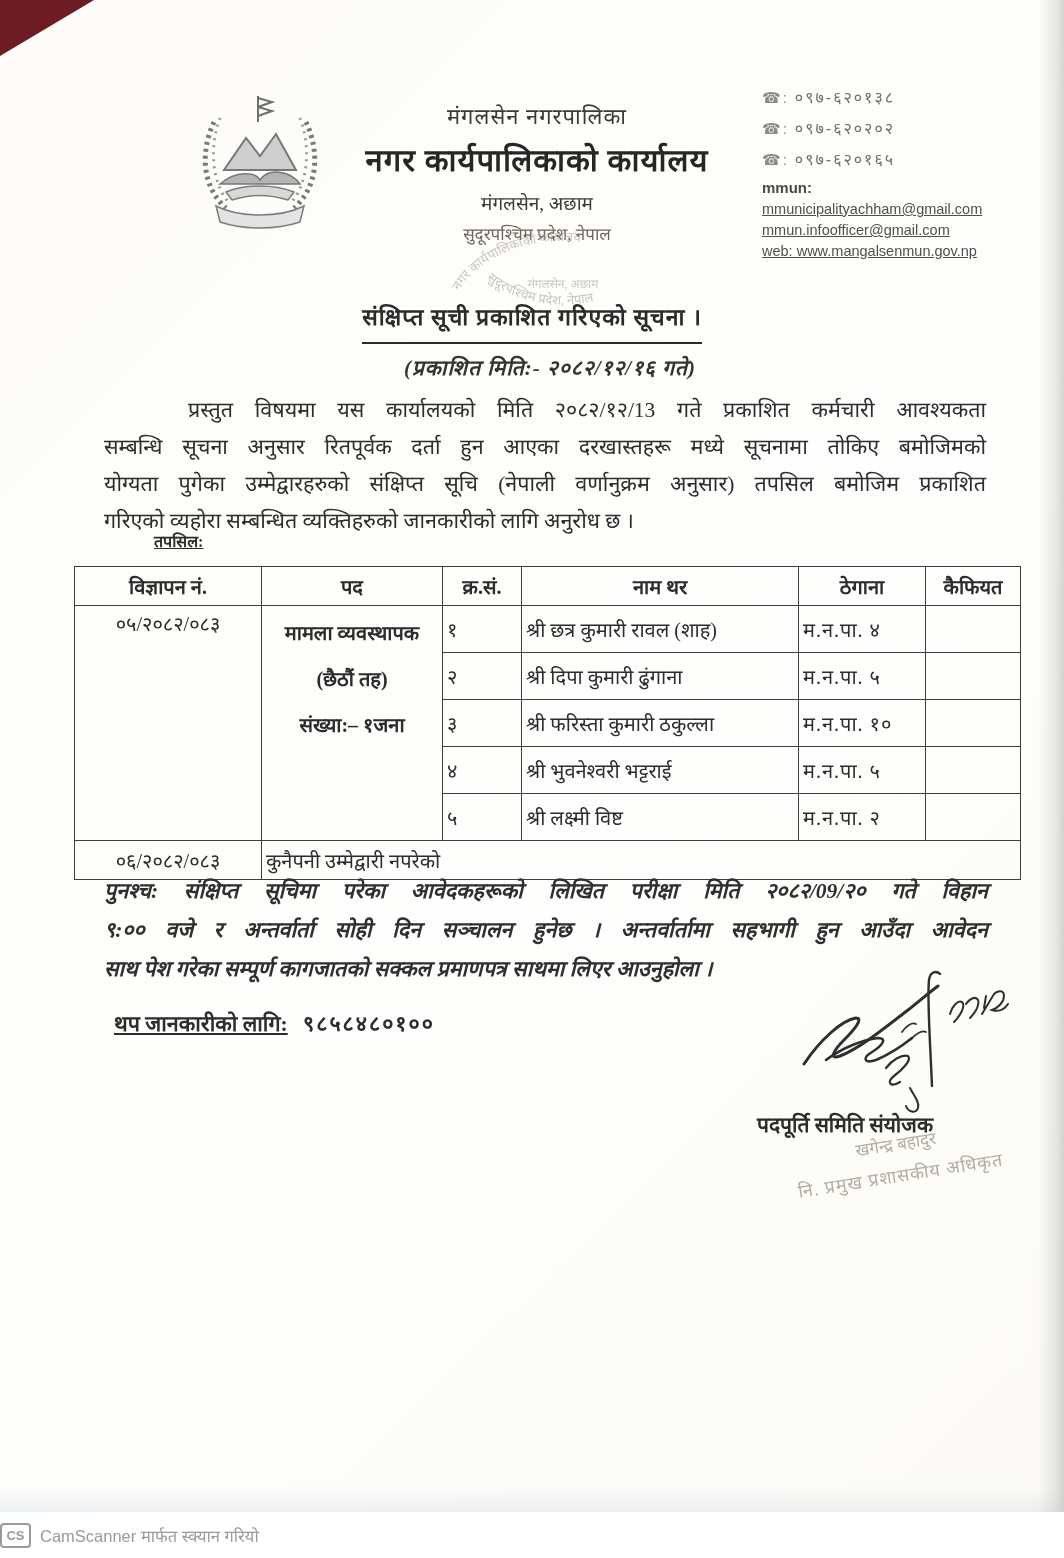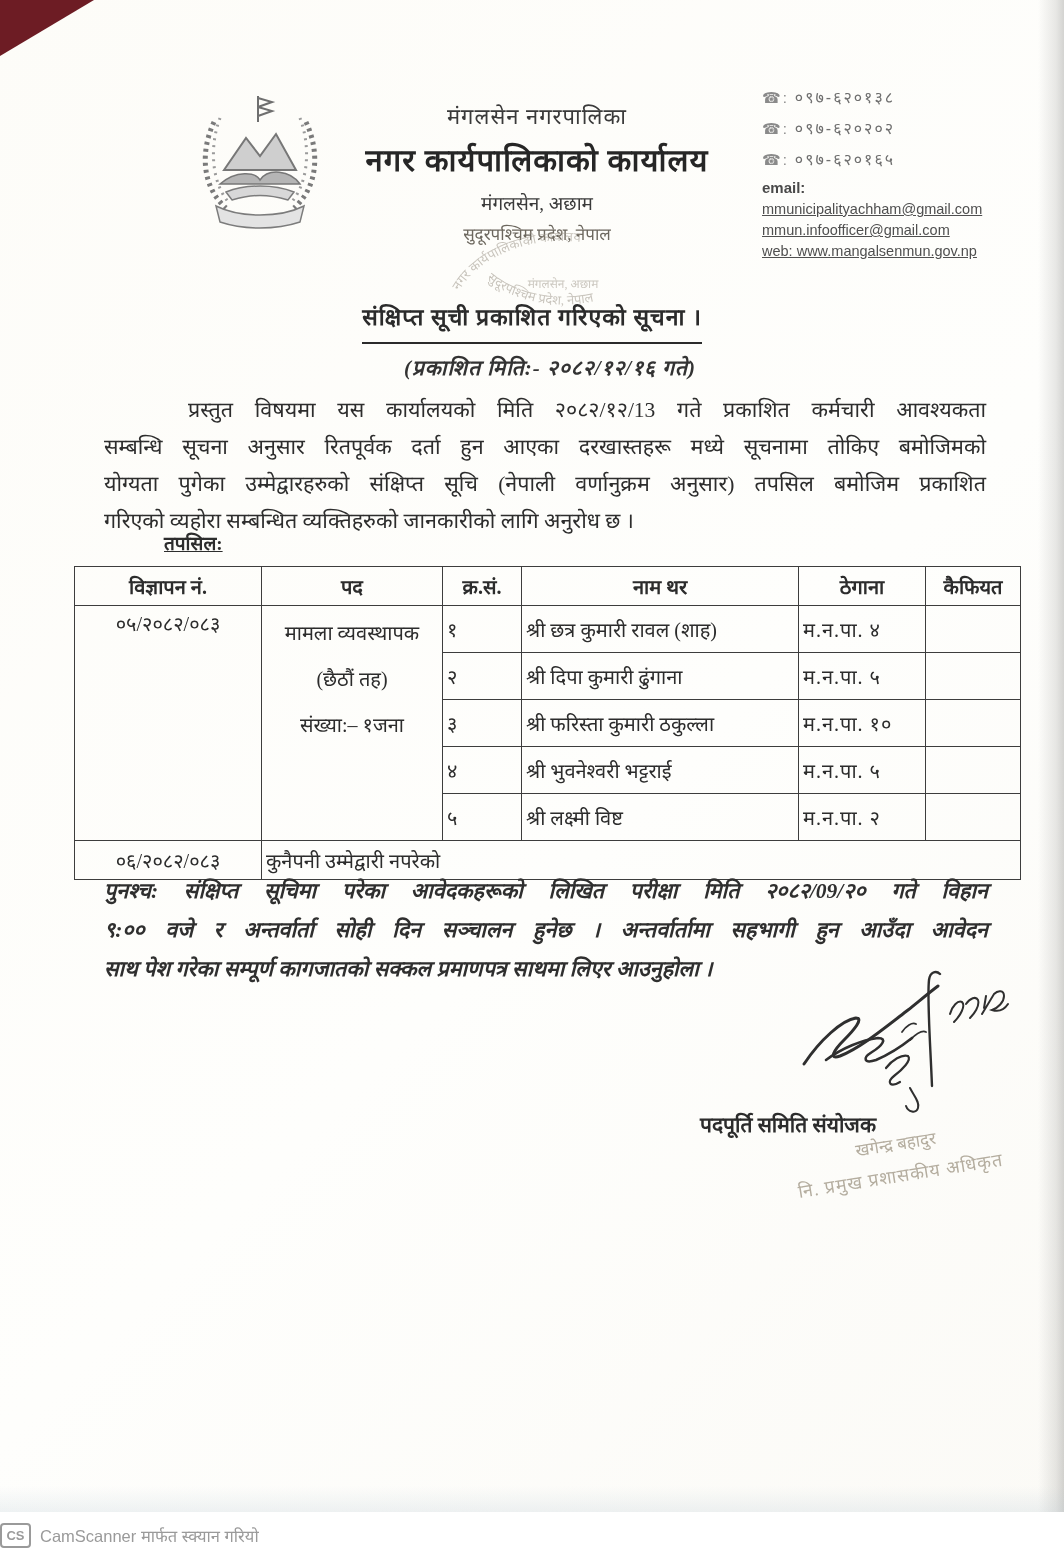--- a/index.html
+++ b/index.html
@@ -37,54 +37,54 @@
   .title-wrap{position:absolute;left:0;top:300px;width:1064px;text-align:center;}
   .notice-title{display:inline-block;font-size:23px;font-weight:bold;color:#2b2b2b;
     border-bottom:2px solid #2b2b2b;padding-bottom:10px;letter-spacing:1px;}
   .notice-date{font-size:21px;font-weight:bold;font-style:italic;color:#333;margin-top:9px;letter-spacing:1px;margin-left:36px;}
 
   
   .para{position:absolute;left:104px;top:392px;width:882px;font-size:21.5px;color:#2d2d2d;}
   .para .ln{line-height:37px;text-align:justify;text-align-last:justify;white-space:nowrap;}
   .para .ln.first{padding-left:84px;}
   .para .ln.last{text-align-last:left;}
-  .tapasil{position:absolute;left:164px;top:530px;font-size:19px;font-weight:bold;
+  .tapasil{position:absolute;left:154px;top:530px;font-size:16px;font-weight:bold;
     text-decoration:underline;color:#2d2d2d;}
 
   
   .tbl{position:absolute;left:74px;top:566px;border-collapse:collapse;table-layout:fixed;}
   .tbl th,.tbl td{border:1.6px solid #3d3d3d;font-size:20px;color:#2c2c2c;padding:4px 4px;}
   .tbl th{font-weight:bold;height:30px;}
   .tbl td{height:38px;}
   .c-ad{width:178px;text-align:center;}
   .c-pos{width:172px;text-align:center;}
   .c-sn{width:70px;}
   .c-name{width:268px;}
   .c-addr{width:118px;}
   .c-rem{width:86px;}
   .vtop{vertical-align:top;padding-top:10px;}
-  .pos-cell div{line-height:46px;}
+  .pos-cell div{line-height:46px;font-weight:bold;}
   .sn-cell{text-align:left;padding-left:14px;}
   .addr-cell{text-align:left;padding-left:12px;letter-spacing:1px;}
   .note-row td{height:30px;}
 
   
   .post{position:absolute;left:104px;top:872px;width:884px;font-size:21.5px;font-style:italic;
     font-weight:bold;color:#2f2f2f;}
   .post .ln{line-height:39px;text-align:justify;text-align-last:justify;white-space:nowrap;}
   .post .ln.last{text-align-last:left;}
 
   
   .moreinfo{position:absolute;left:114px;top:1008px;font-size:21.5px;font-weight:bold;color:#2d2d2d;}
   .moreinfo .lbl{text-decoration:underline;}
   .moreinfo .num{letter-spacing:2px;margin-left:10px;}
 
   
   .sig-scribble{position:absolute;left:790px;top:968px;z-index:3;}
-  .sig-title{position:absolute;left:700px;top:1110px;width:290px;text-align:left;
+  .sig-title{position:absolute;left:700px;top:1110px;width:290px;text-align:center;
     font-size:21px;font-weight:bold;color:#2c2c2c;z-index:4;}
   .sig-stamp{position:absolute;left:748px;top:1132px;width:300px;transform:rotate(-9deg);
     color:#b4ad9f;z-index:2;}
   .sig-stamp .nm{font-size:17px;text-align:center;}
   .sig-stamp .post-nm{font-size:18px;text-align:center;margin-top:8px;letter-spacing:1px;}
 
   
   .footer{position:absolute;left:0;bottom:0;width:100%;height:46px;background:#ffffff;
     display:flex;align-items:center;box-sizing:border-box;
     font-family:"Liberation Sans","DejaVu Sans",sans-serif;}
@@ -136,21 +136,21 @@
       <text class="stamp-arc"><textPath href="#arcTop" startOffset="6%">नगर कार्यपालिकाको कार्यालय</textPath></text>
       <text class="stamp-mid" x="135" y="74" text-anchor="middle">मंगलसेन, अछाम</text>
       <text class="stamp-arc"><textPath href="#arcBot" startOffset="10%">सुदूरपश्चिम प्रदेश, नेपाल</textPath></text>
     </svg>
   </div>
 
   <div class="contact">
     <div class="phone-line"><span class="glyph">☎:</span><span>०९७-६२०१३८</span></div>
     <div class="phone-line"><span class="glyph">☎:</span><span>०९७-६२०२०२</span></div>
     <div class="phone-line"><span class="glyph">☎:</span><span>०९७-६२०१६५</span></div>
-    <div class="email-label">email:</div>
+    <div class="email-label">mmun:</div>
     <div class="email-line">mmunicipalityachham@gmail.com</div>
     <div class="email-line">mmun.infoofficer@gmail.com</div>
     <div class="web-line">web: www.mangalsenmun.gov.np</div>
   </div>
 
   <div class="title-wrap">
     <div><span class="notice-title">संक्षिप्त सूची प्रकाशित गरिएको सूचना ।</span></div>
     <div class="notice-date">(प्रकाशित मिति:- २०८२/१२/१६ गते)</div>
   </div>
 
@@ -217,20 +217,24 @@
       </tr>
     </tbody>
   </table>
 
   <div class="post">
     <div class="ln">पुनश्च: संक्षिप्त सूचिमा परेका आवेदकहरूको लिखित परीक्षा मिति २०८२/09/२० गते विहान</div>
     <div class="ln">९:०० वजे र अन्तर्वार्ता सोही दिन सञ्चालन हुनेछ ।  अन्तर्वार्तामा सहभागी हुन आउँदा आवेदन</div>
     <div class="ln last">साथ पेश गरेका सम्पूर्ण कागजातको सक्कल प्रमाणपत्र साथमा लिएर आउनुहोला ।</div>
   </div>
 
+  <div class="moreinfo">
+    <span class="lbl">थप जानकारीको लागि:</span>
+    <span class="num">९८५८४८०१००</span>
+  </div>
 
   <div class="sig-scribble">
     <svg width="230" height="150" viewBox="0 0 230 150">
       <path d="M150 6 C146 2 140 4 139 12 C137 30 140 70 142 118" stroke="#2f2f2f" stroke-width="2.4" fill="none" stroke-linecap="round"></path>
       <path d="M14 96 C30 72 52 52 66 50 C74 50 64 62 54 72 C44 82 38 92 50 88 C70 80 92 62 118 42 C128 34 140 24 148 18" stroke="#2f2f2f" stroke-width="3" fill="none" stroke-linecap="round"></path>
       <path d="M36 92 C52 80 72 72 88 70 C98 70 92 78 82 84 C72 90 74 96 86 92 C100 86 112 78 122 70" stroke="#2f2f2f" stroke-width="2.6" fill="none" stroke-linecap="round"></path>
       <path d="M96 100 C102 92 112 86 118 88 C122 92 112 102 104 108 C96 114 100 120 110 114" stroke="#2f2f2f" stroke-width="2.2" fill="none" stroke-linecap="round"></path>
       <path d="M112 64 C116 58 122 54 126 56 M120 72 C126 66 132 62 136 64" stroke="#2f2f2f" stroke-width="1.8" fill="none" stroke-linecap="round"></path>
       <path d="M160 46 C162 38 168 32 172 34 C176 38 170 48 164 54 M176 36 C180 30 186 28 188 32 C190 38 184 46 180 50 M194 40 L196 28 M192 46 L204 26 C208 22 214 22 214 28 C214 34 208 40 202 42 C208 44 214 42 218 36" stroke="#2f2f2f" stroke-width="2" fill="none" stroke-linecap="round"></path>
       <path d="M120 120 C124 128 130 134 128 140 C126 146 118 144 116 138" stroke="#2f2f2f" stroke-width="2" fill="none" stroke-linecap="round"></path>

